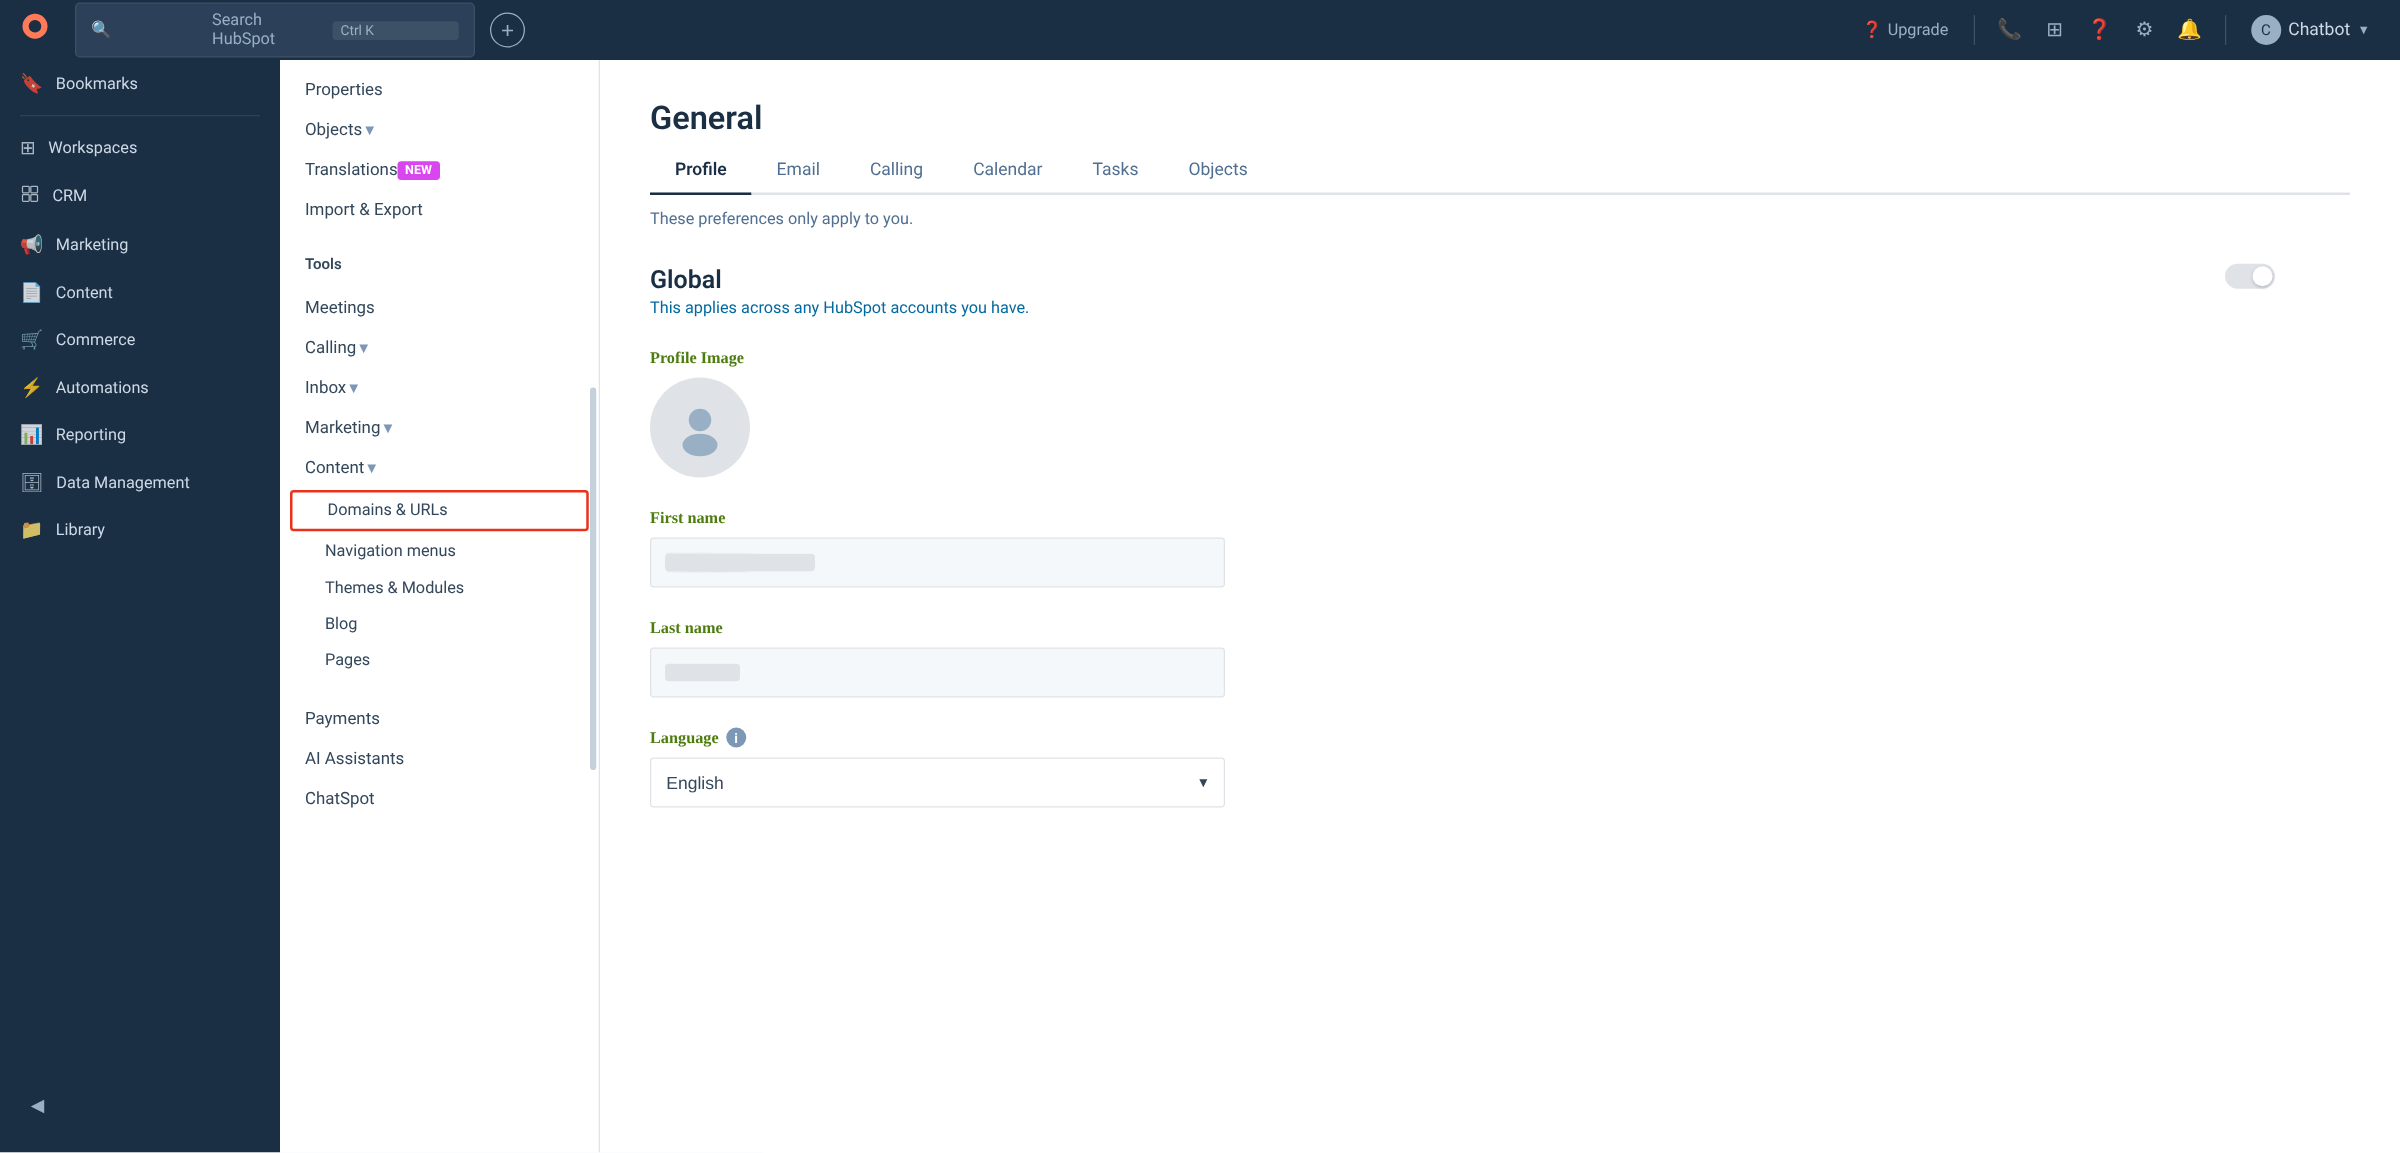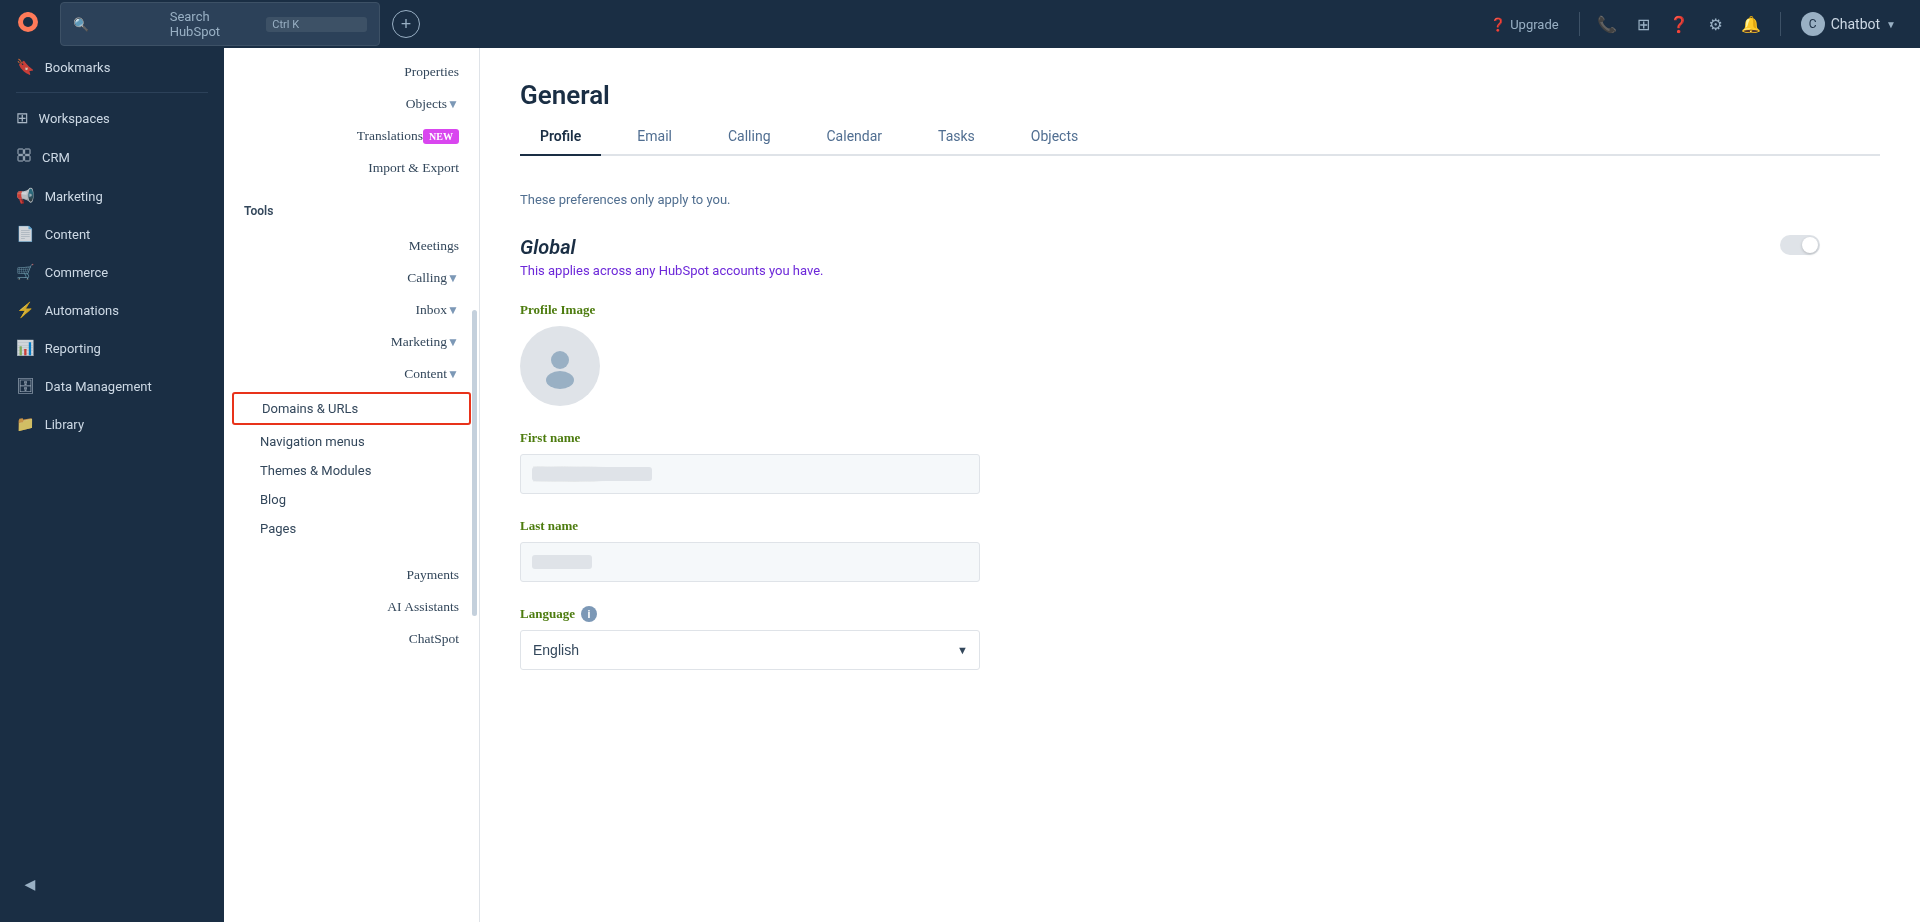--- a/index.html
+++ b/index.html
@@ -152,26 +152,25 @@
       border-right: 1px solid #dfe3e8;
       overflow-y: auto;
       flex-shrink: 0;
     }
     .sidebar-mid-section {
       padding: 8px 0;
     }
     .sidebar-mid-item {
       display: flex;
       align-items: center;
-      justify-content: flex-end;
+      justify-content: flex-start;
       padding: 8px 20px;
       cursor: pointer;
       font-size: 13.5px;
       color: #33475b;
-      font-family: Liberation Serif, serif;
     }
     .sidebar-mid-item .chevron { color: #7c98b6; font-size: 12px; }
     .sidebar-mid-item-badge {
       background: #d946ef;
       color: #fff;
       font-size: 10px;
       font-weight: bold;
       padding: 2px 6px;
       border-radius: 3px;
     }
@@ -207,22 +206,21 @@
       font-size: 26px;
       font-weight: 600;
       color: #1a2e44;
       margin-bottom: 8px;
     }
 
     
     .tabs {
       display: flex;
       border-bottom: 2px solid #dfe3e8;
-      margin-bottom: 36px;
-      gap: 16px;
+      margin-bottom: 12px;
     }
     .tab {
       padding: 10px 20px;
       cursor: pointer;
       font-size: 14px;
       color: #506e91;
       border-bottom: 2px solid transparent;
       margin-bottom: -2px;
       font-weight: 400;
     }
@@ -236,25 +234,24 @@
     .section-subtitle {
       font-size: 13px;
       color: #516f90;
       margin-bottom: 28px;
     }
     .section-heading {
       font-size: 20px;
       font-weight: 600;
       color: #1a2e44;
       margin-bottom: 4px;
-      font-style: italic;
     }
     .section-desc {
       font-size: 13px;
-      color: #6d28d9;
+      color: #0369a1;
       margin-bottom: 24px;
     }
     .form-label {
       font-size: 13px;
       font-weight: 600;
       color: #4d7c0f;
       margin-bottom: 8px;
       display: block;
       font-family: Liberation Serif, serif;
     }

